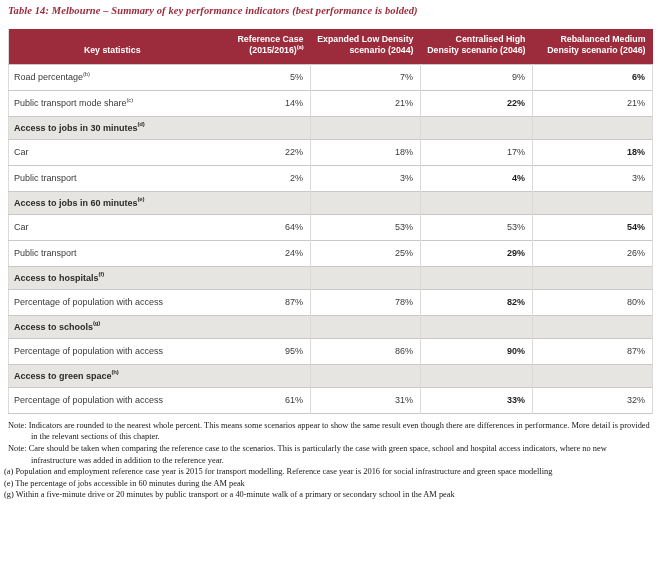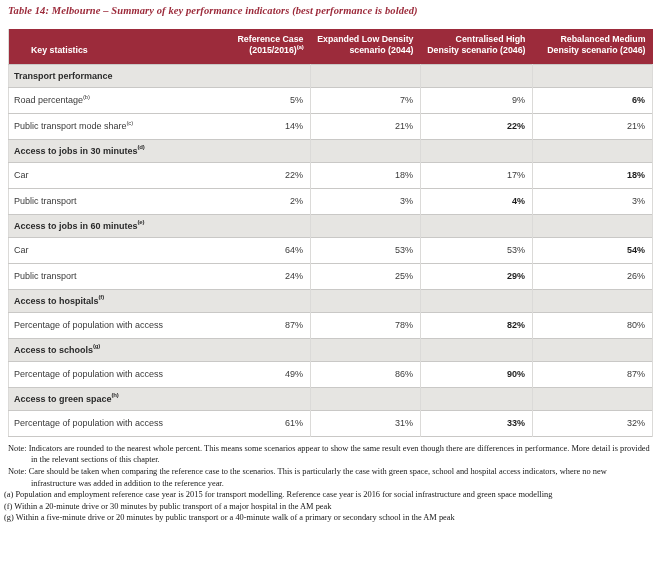--- a/index.html
+++ b/index.html
@@ -36,21 +36,21 @@
     background:var(--header-bg);
     color:#ffffff;
     font-size:8.8px;
     font-weight:bold;
     line-height:1.3;
     vertical-align:bottom;
     text-align:right;
     padding:5px 7px 7px 2px;
   }
   thead th.col-key{
-    text-align:left;
+    text-align:center;
     padding-left:22px;
   }
   tbody td{
     border-top:1px solid var(--row-line);
     font-size:9px;
     color:var(--body-text);
     vertical-align:middle;
   }
   tbody td.col-val{border-right:1px solid var(--col-line);}
   tr.section-row td{
@@ -113,27 +113,20 @@
     <thead>
       <tr id="header-row">
           <th class="col-key"><span>Key statistics</span></th>
           <th class="col-val"><span>Reference Case (2015/2016)</span><sup>(a)</sup></th>
           <th class="col-val"><span>Expanded Low Density scenario (2044)</span></th>
           <th class="col-val"><span>Centralised High Density scenario (2046)</span></th>
           <th class="col-val"><span>Rebalanced Medium Density scenario (2046)</span></th>
         </tr>
     </thead>
     <tbody id="table-body">
-        <tr class="section-row">
-          <td class="col-key"><span>Transport performance</span></td>
-          <td class="col-val"></td>
-          <td class="col-val"></td>
-          <td class="col-val"></td>
-          <td class="col-val"></td>
-        </tr>
         <tr class="data-row">
           <td class="col-key"><span>Road percentage</span><sup>(b)</sup></td>
           <td class="col-val cell-value">5%</td>
           <td class="col-val cell-value">7%</td>
           <td class="col-val cell-value">9%</td>
           <td class="col-val cell-value best">6%</td>
         </tr>
         <tr class="data-row">
           <td class="col-key"><span>Public transport mode share</span><sup>(c)</sup></td>
           <td class="col-val cell-value">14%</td>
@@ -199,21 +192,21 @@
         </tr>
         <tr class="section-row">
           <td class="col-key"><span>Access to schools</span><sup>(g)</sup></td>
           <td class="col-val"></td>
           <td class="col-val"></td>
           <td class="col-val"></td>
           <td class="col-val"></td>
         </tr>
         <tr class="data-row">
           <td class="col-key"><span>Percentage of population with access</span></td>
-          <td class="col-val cell-value">49%</td>
+          <td class="col-val cell-value">95%</td>
           <td class="col-val cell-value">86%</td>
           <td class="col-val cell-value best">90%</td>
           <td class="col-val cell-value">87%</td>
         </tr>
         <tr class="section-row">
           <td class="col-key"><span>Access to green space</span><sup>(h)</sup></td>
           <td class="col-val"></td>
           <td class="col-val"></td>
           <td class="col-val"></td>
           <td class="col-val"></td>
@@ -225,16 +218,16 @@
           <td class="col-val cell-value best">33%</td>
           <td class="col-val cell-value">32%</td>
         </tr>
       </tbody>
   </table>
 
   <div class="notes" id="notes">
       <p class="note-line">Note: Indicators are rounded to the nearest whole percent. This means some scenarios appear to show the same result even though there are differences in performance. More detail is provided in the relevant sections of this chapter.</p>
       <p class="note-line">Note: Care should be taken when comparing the reference case to the scenarios. This is particularly the case with green space, school and hospital access indicators, where no new infrastructure was added in addition to the reference year.</p>
       <p class="footnote-line">(a) Population and employment reference case year is 2015 for transport modelling. Reference case year is 2016 for social infrastructure and green space modelling</p>
-      <p class="footnote-line">(f) Within a 20-minute drive or 30 minutes by public transport of a major hospital in the AM peak</p>
+      <p class="footnote-line">(e) The percentage of jobs accessible in 60 minutes during the AM peak</p>
       <p class="footnote-line">(g) Within a five-minute drive or 20 minutes by public transport or a 40-minute walk of a primary or secondary school in the AM peak</p>
     </div>
 </div>
 
 </body></html>

